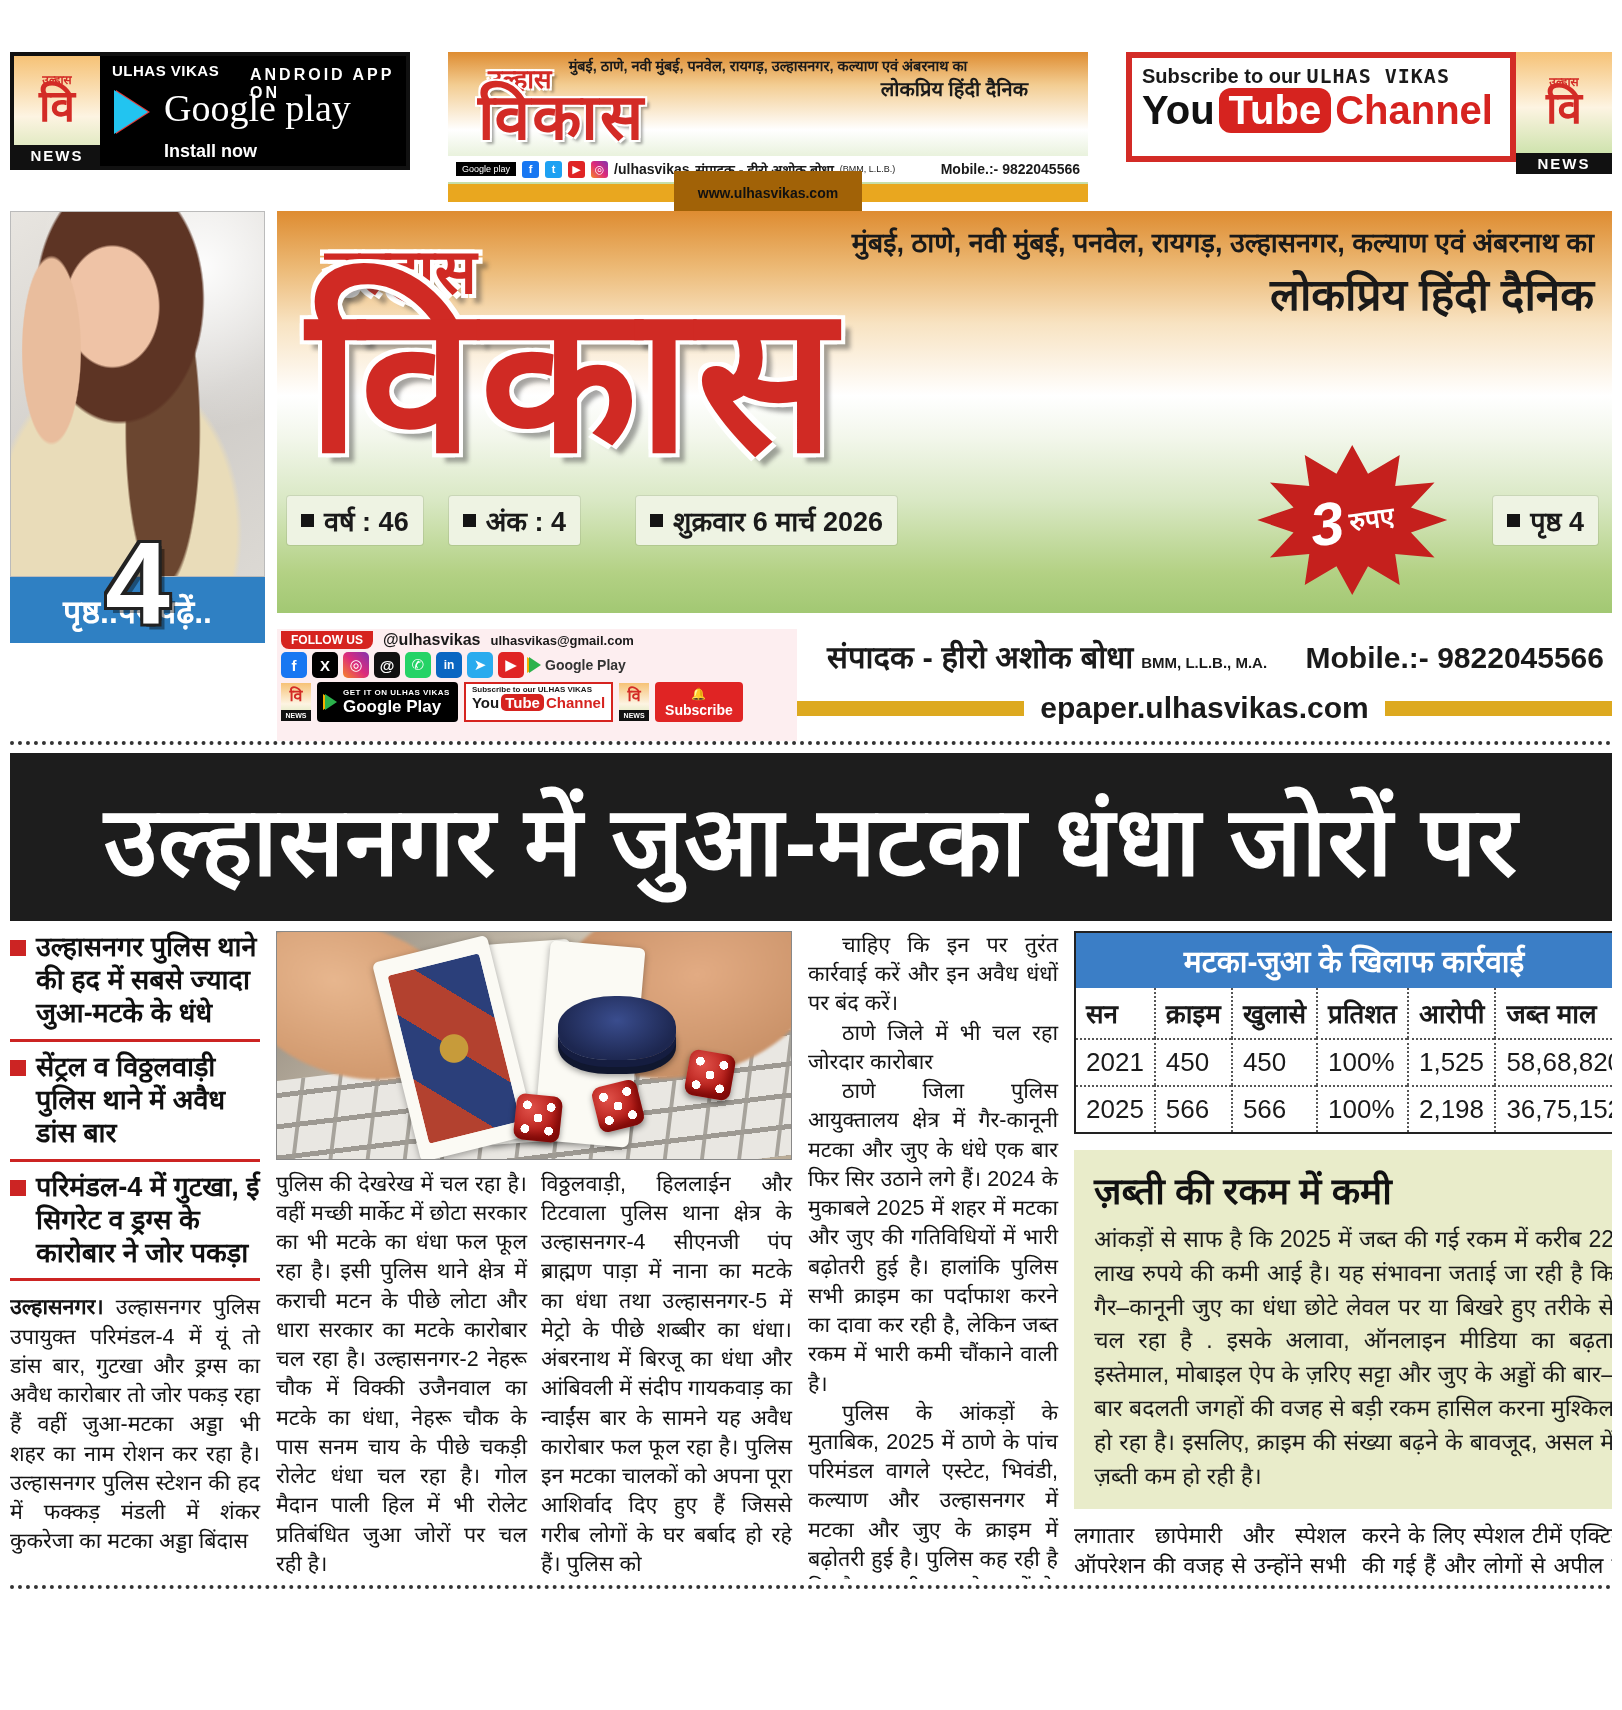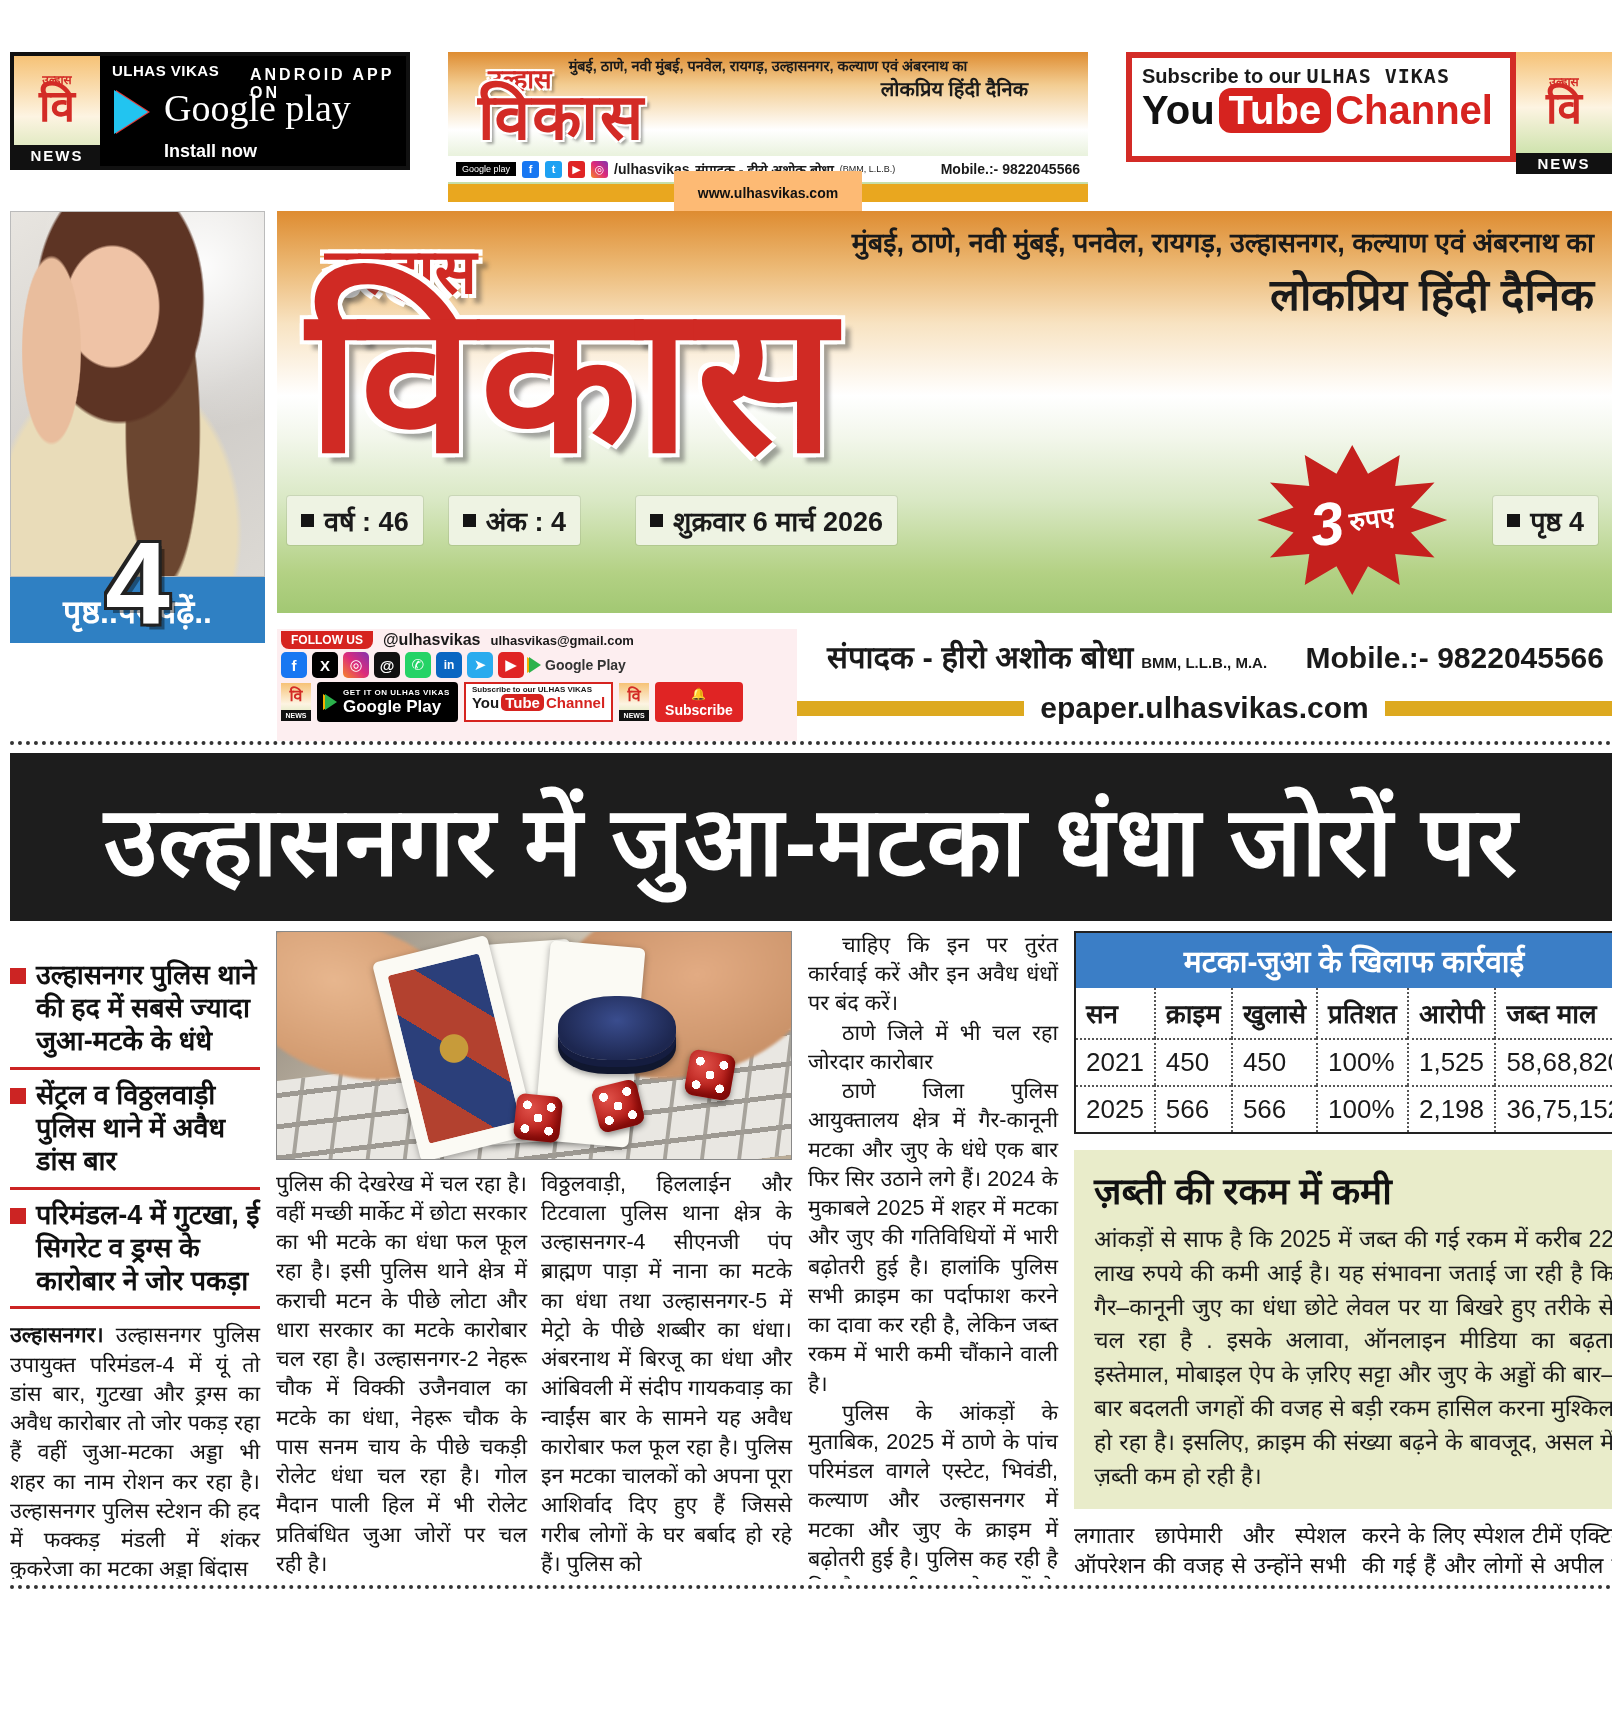--- a/index.html
+++ b/index.html
@@ -30,21 +30,21 @@
   .mini-title .t1 { font-size:26px; margin-left:10px; }
   .mini-title .t2 { font-size:64px; letter-spacing:2px; }
   .mini-strip { position:absolute; left:0; right:0; bottom:20px; height:26px; background:#fff; display:flex; align-items:center; gap:6px; padding:0 8px; font-size:13px; }
   .mini-badge { background:#000; color:#fff; font-size:9px; padding:2px 6px; white-space:nowrap; }
   .sq-icon { width:17px; height:17px; border-radius:3px; color:#fff; font-size:11px; font-weight:800; display:flex; align-items:center; justify-content:center; flex:0 0 auto; }
   .mini-handle { font-weight:800; font-size:14px; }
   .mini-ed { font-size:14px; font-weight:700; }
   .mini-quals { font-size:9px; }
   .mini-mob { margin-left:auto; font-weight:800; font-size:14px; }
   .mini-web { position:absolute; left:0; right:0; bottom:0; height:18px; background:#e9a71f; color:#111; font-weight:800; font-size:14px; display:flex; align-items:center; justify-content:center; }
-  .mini-web span { background:#fdba74; padding:14px 24px; }
+  .mini-web span { background:#a16207; padding:14px 24px; }
 
   .yt-banner-wrap { display:flex; align-items:flex-start; }
   .yt-banner { width:390px; height:110px; border:6px solid #d32b26; background:#fff; padding:6px 10px; }
   .yt-line1 { font-size:20px; font-weight:700; }
   .yt-line1 b { font-family:"DejaVu Sans Mono",monospace; font-weight:900; letter-spacing:1px; }
   .yt-line2 { font-size:40px; font-weight:900; display:flex; align-items:center; gap:4px; }
   .yt-you { color:#111; }
   .yt-tube { background:#d6231f; color:#fff; border-radius:12px; padding:0 10px; }
   .yt-channel { color:#d6231f; }
   .yt-logo { width:96px; height:122px; }
@@ -130,21 +130,21 @@
 
   
   .headline-banner { background:#1d1d1d; height:168px; margin-top:8px; display:flex; align-items:center; justify-content:center; overflow:hidden; }
   .headline-banner h1 { color:#fff; font-size:97px; font-weight:900; white-space:nowrap; letter-spacing:1px; }
 
   
   .content { display:flex; gap:16px; margin-top:10px; height:648px; overflow:hidden; }
   .bodytext { font-size:21.5px; line-height:1.36; text-align:justify; color:#141414; }
   .bodytext p { text-indent:34px; }
   .bodytext p.noindent { text-indent:0; }
-  .colA { width:250px; flex:0 0 250px;margin-top:28px; }
+  .colA { width:250px; flex:0 0 250px; }
   .bullet-item { display:flex; gap:10px; font-size:27px; font-weight:800; line-height:1.22; color:#101010; }
   .bullet-item .rsq { flex:0 0 16px; width:16px; height:16px; background:#cc2423; margin-top:9px; }
   .bullet-sep { border-top:3px solid #cc2423; margin:9px 0; }
   .colA .bodytext { margin-top:12px; }
   .dateline { font-weight:800; }
 
   .colB { width:516px; flex:0 0 516px; display:flex; flex-direction:column; }
   .gamble-photo { position:relative; height:238px; border:1px solid #888; overflow:hidden;
     background:linear-gradient(135deg,#8c8377,#c9bfae 40%,#ded8cb 70%,#b9ab96); }
   .kb { position:absolute; left:-12%; right:-12%; top:52%; bottom:-12%;

